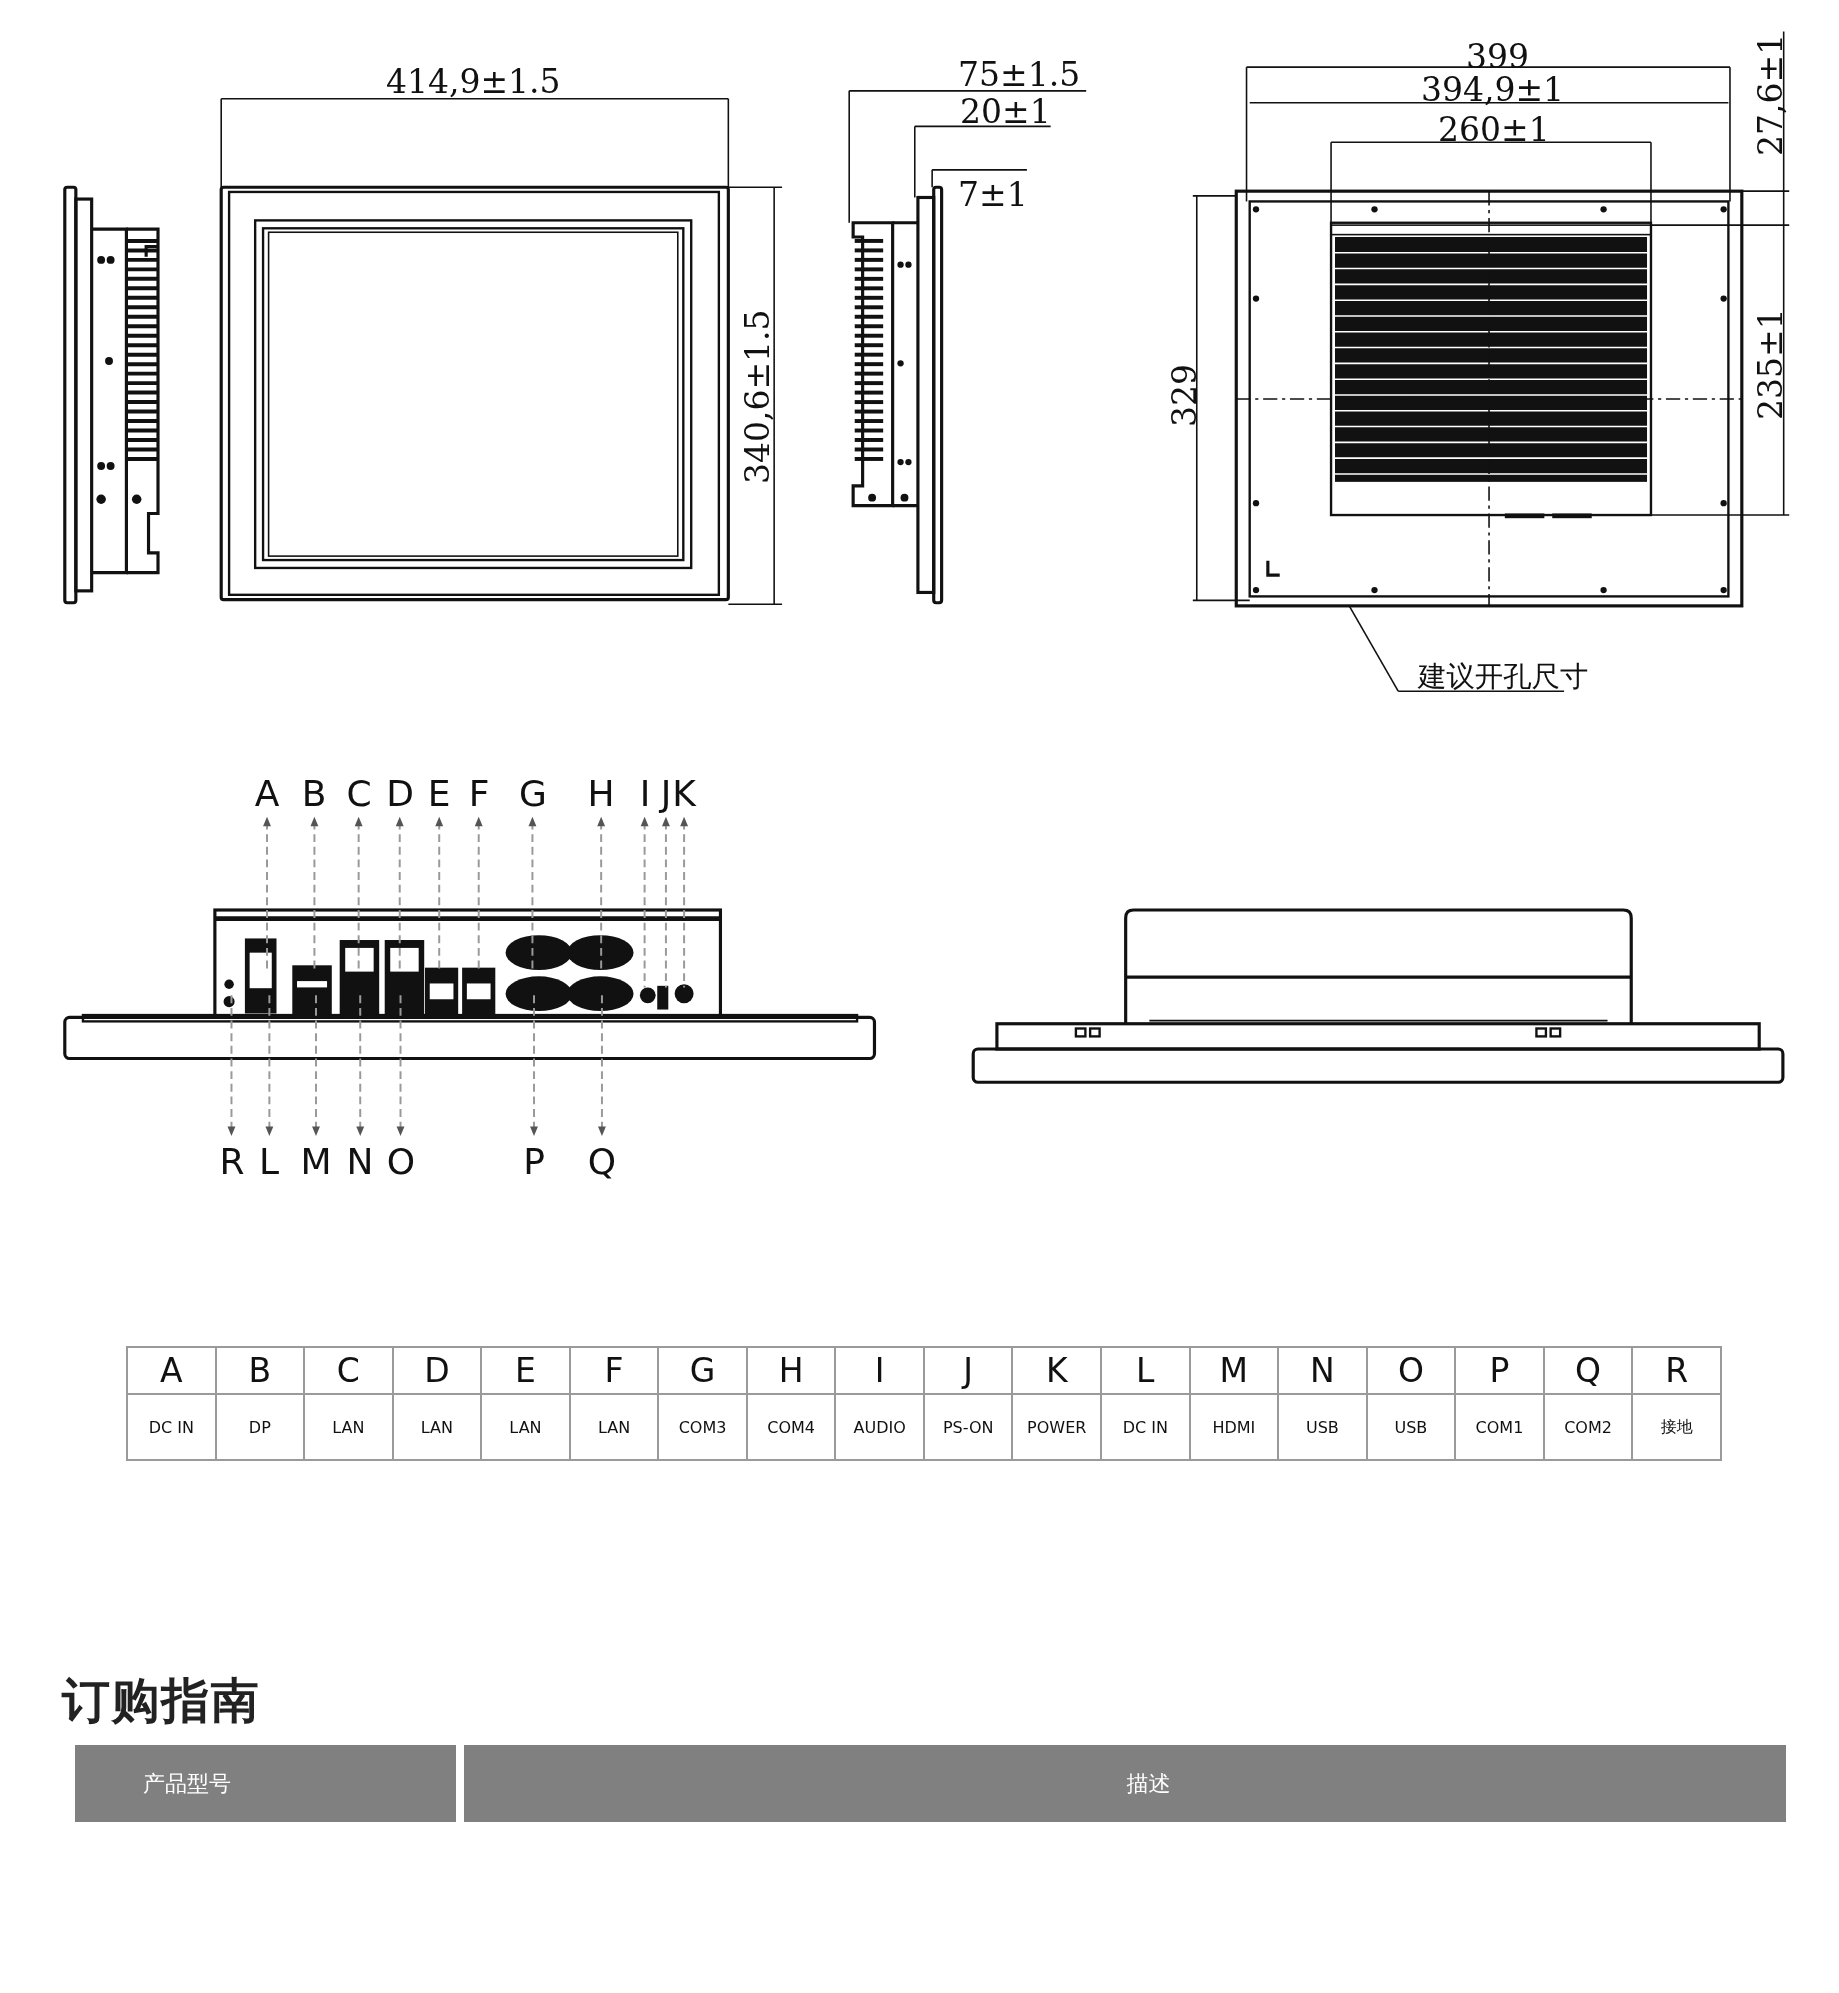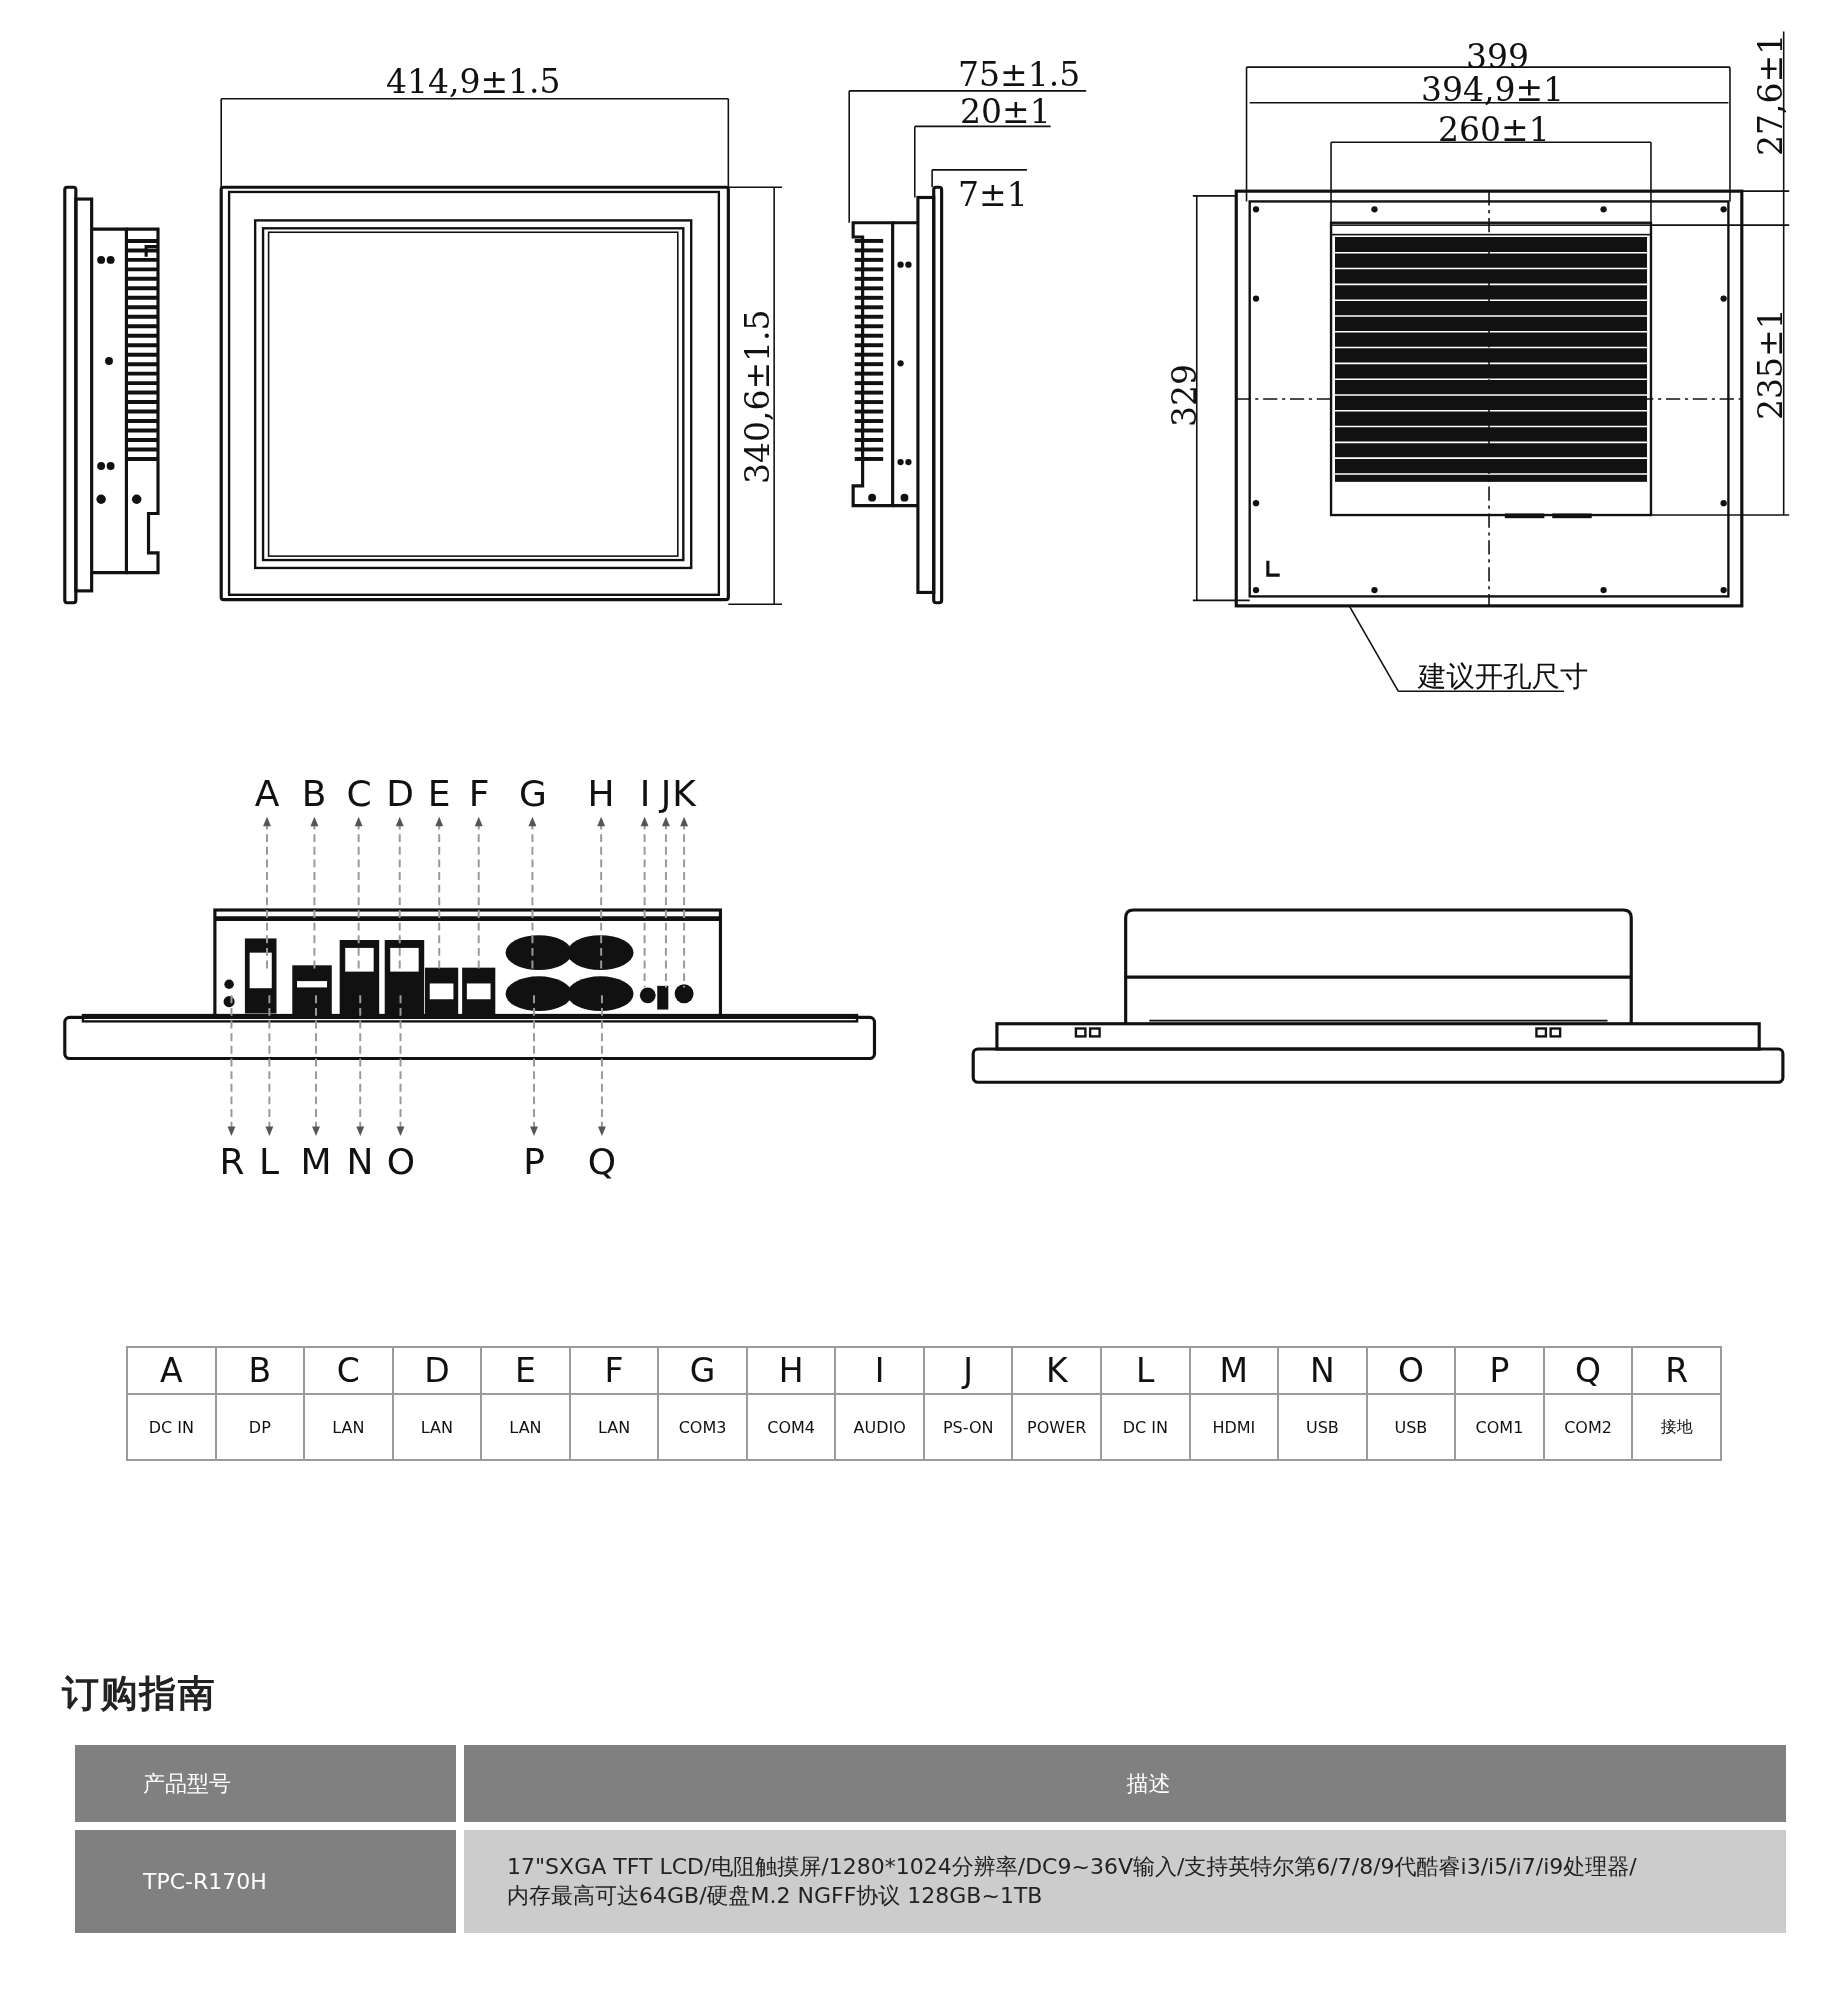--- a/index.html
+++ b/index.html
@@ -11,21 +11,21 @@
   .vtxt { transform-origin: left top; transform: rotate(-90deg); }
   svg.drawing { position: absolute; left: 0; top: 0; }
   .letter { position: absolute; font-family: "DejaVu Sans", sans-serif; font-size: 36px;
             color: #111; line-height: 1; transform: translateX(-50%); }
   
   table.ports { position: absolute; left: 126px; top: 1346px; width: 1596px;
                 border-collapse: collapse; table-layout: fixed; }
   table.ports td { border: 2.4px solid #9a9a9a; text-align: center; color: #111; }
   table.ports tr.head td { height: 43px; font-size: 33px; font-family: "DejaVu Sans", sans-serif; }
   table.ports tr.desc td { height: 62px; font-size: 16px; font-family: "DejaVu Sans", sans-serif; }
-  .section-title { position: absolute; left: 62px; top: 1669px; font-size: 37px; font-weight: bold;
+  .section-title { position: absolute; left: 62px; top: 1669px; font-size: 48px; font-weight: bold;
                    color: #222; letter-spacing: 1.6px; }
   .otable { position: absolute; left: 62px; top: 1745px; width: 1724px; }
   .orow { display: flex; gap: 8px; margin-bottom: 8px; }
   .ocell { display: flex; align-items: center; box-sizing: border-box; }
   .ocol1 { width: 381px; background: #808080; color: #fff; padding-left: 68px; font-size: 22px; margin-left: 13px; }
   .ocol2 { flex: 1; font-size: 22px; }
   .hdr .ocol1, .hdr .ocol2 { height: 77px; }
   .hdr .ocol2 { background: #808080; color: #fff; justify-content: center; padding-left: 47px; }
   .body .ocol1 { height: 103px; }
   .body .ocol2 { height: 103px; background: #cccccc; color: #222; padding-left: 43px;
@@ -380,23 +380,14 @@
 </tbody>
   </table>
 
 <div class="section-title">订购指南</div>
 
 <div class="otable">
   <div class="orow hdr">
     <div class="ocell ocol1">产品型号</div>
     <div class="ocell ocol2">描述</div>
   </div>
-  <div class="orow body">
-    <div class="ocell ocol1">TPC-R170H</div>
-    <div class="ocell ocol2">
-      <div>
-        <span>17"SXGA TFT LCD/电阻触摸屏/1280*1024分辨率/DC9~36V输入/支持英特尔第6/7/8/9代酷睿i3/i5/i7/i9处理器/</span>
-        <span>内存最高可达64GB/硬盘M.2 NGFF协议 128GB~1TB</span>
-      </div>
-    </div>
-  </div>
 </div>
 
 
 </body></html>

